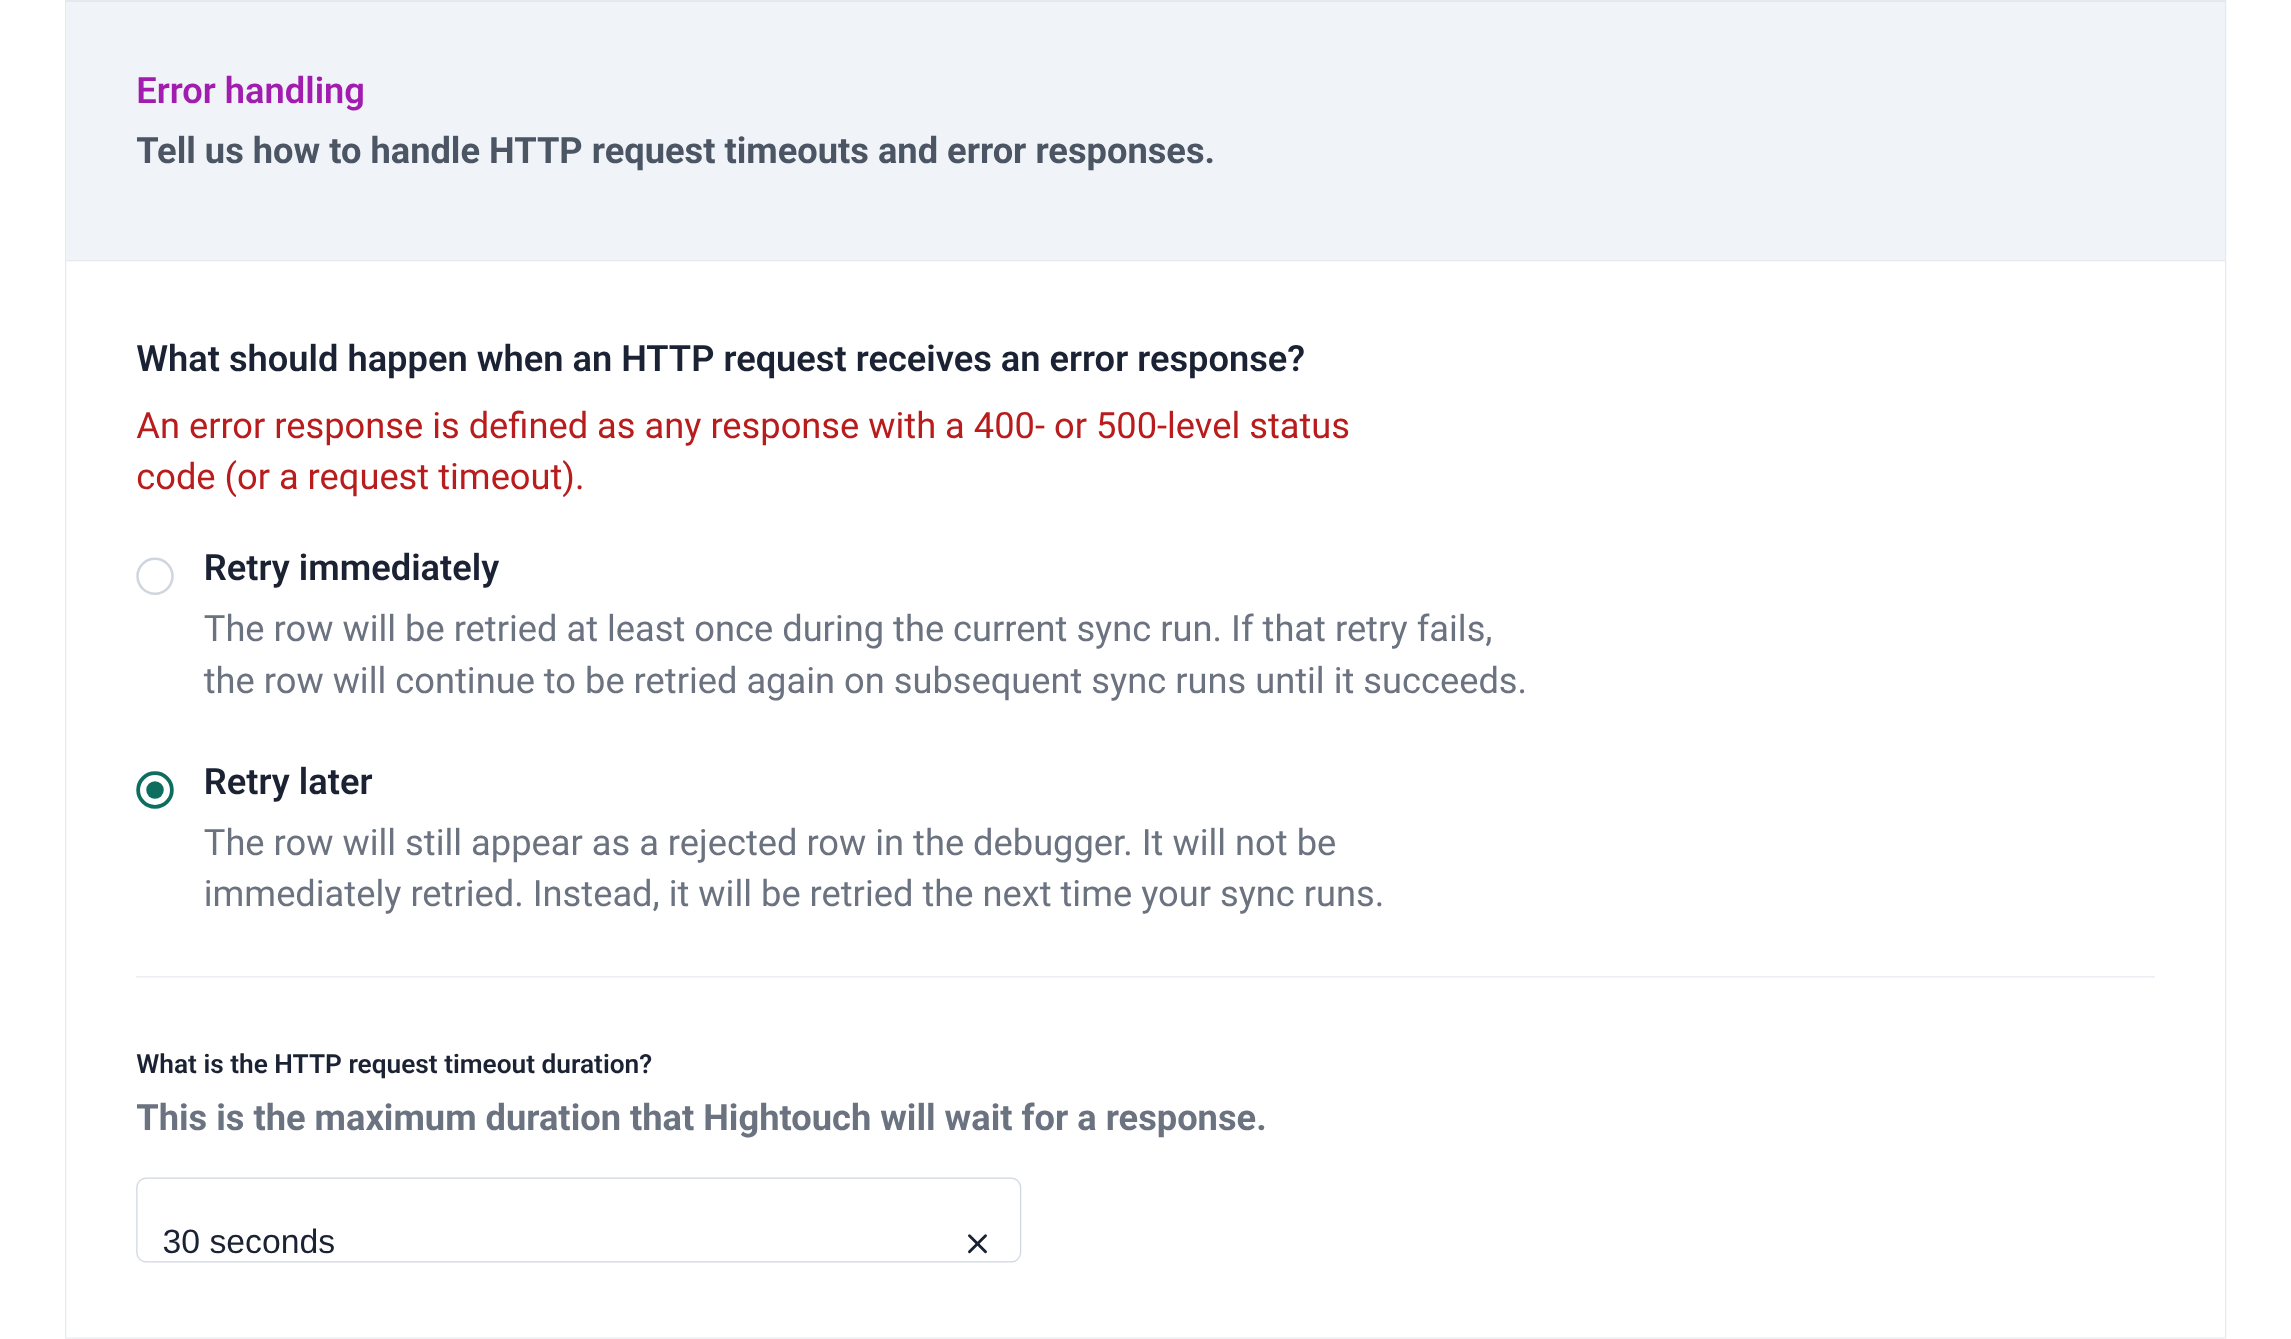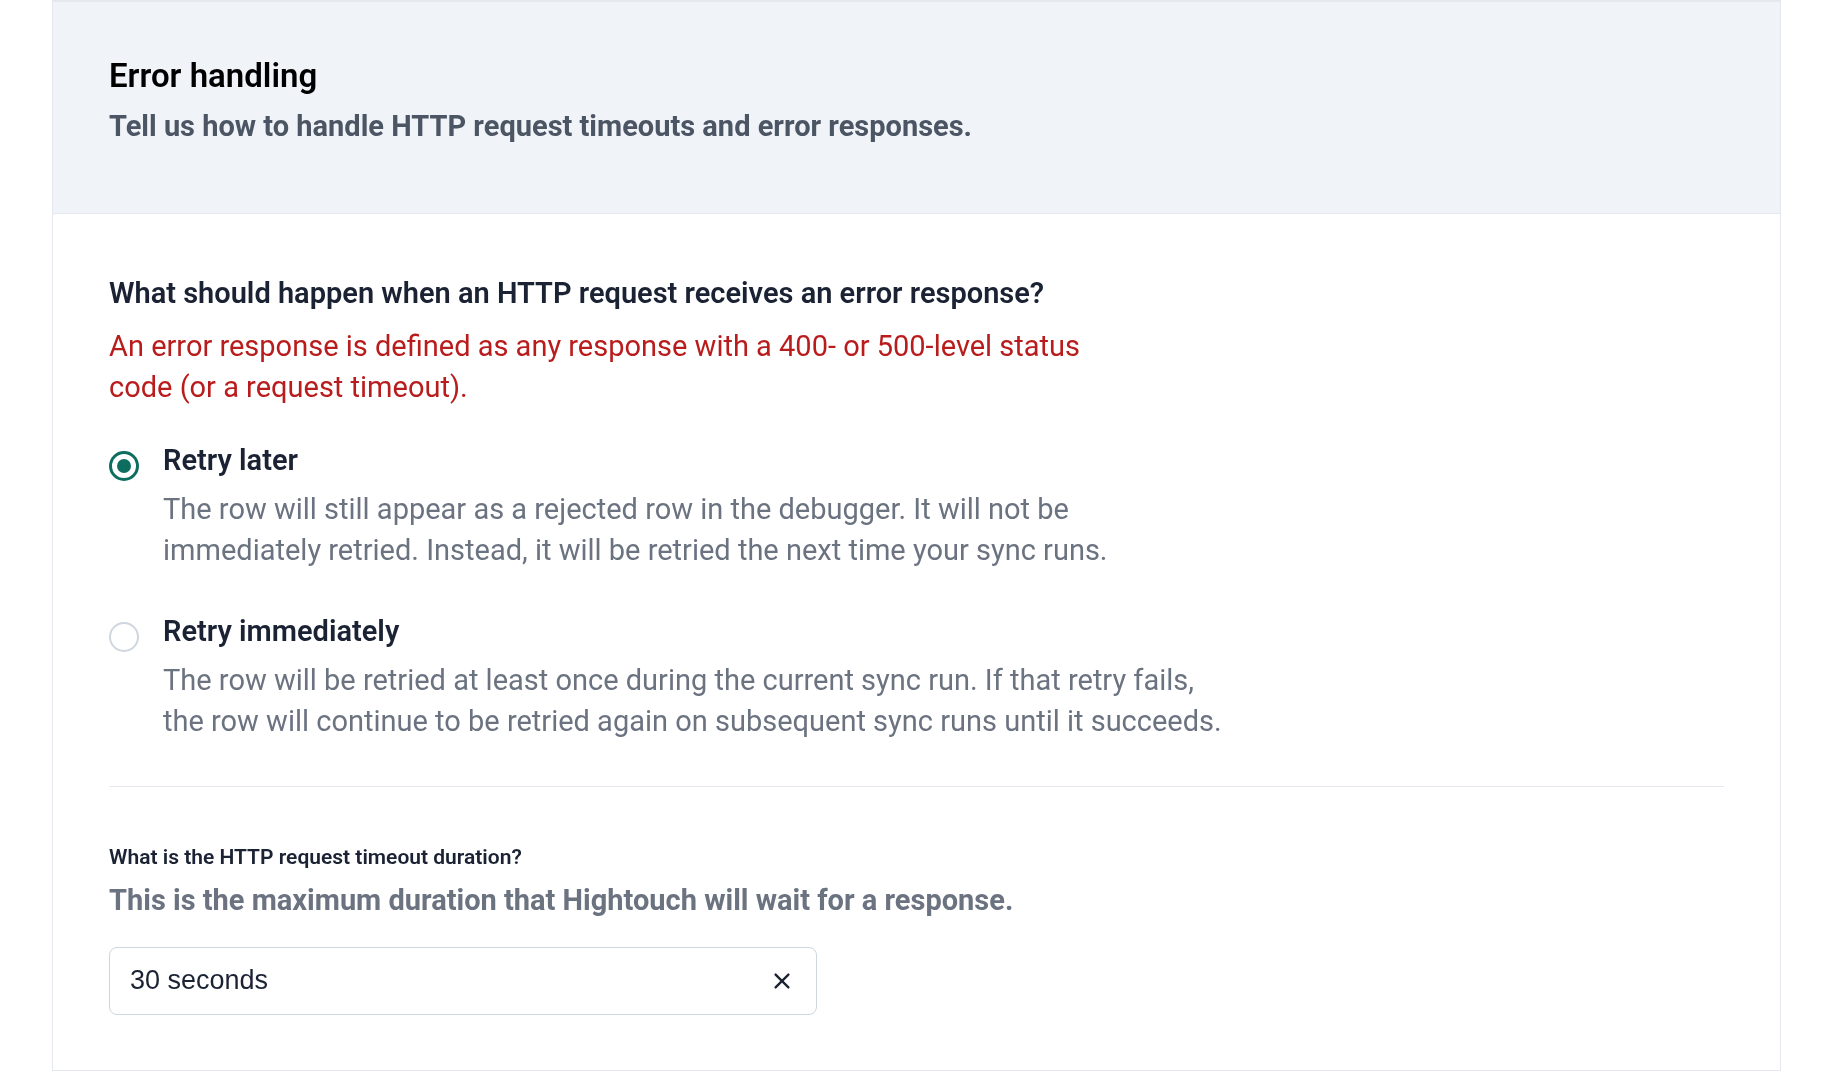--- a/index.html
+++ b/index.html
@@ -19,23 +19,23 @@
     border-top: 2px solid #e5e9ef;
     background: #fff;
     height: 100%;
   }
   .panel-header {
     background: #f0f3f7;
     padding: 54px 56px 70px 56px;
     border-bottom: 1px solid #e5e9ef;
   }
   .panel-title {
-    font-size: 33px;
-    font-weight: 600;
-    color: #000000;
+    font-size: 29px;
+    font-weight: 600;
+    color: #a21caf;
     margin-bottom: 14px;
   }
   .panel-subtitle {
     font-size: 29px;
     font-weight: 700;
     color: #4b5563;
   }
   .panel-body {
     padding: 62px 56px 0 56px;
   }
@@ -114,21 +114,21 @@
     color: #6b7280;
     margin-bottom: 30px;
   }
   .input-wrapper {
     width: 708px;
     height: 68px;
     border: 1px solid #cfd6df;
     border-radius: 8px;
     background: #fff;
     display: flex;
-    align-items: center;
+    align-items: flex-end;
     padding: 0 20px;
   }
   .input-value {
     flex: 1;
     font-size: 27px;
     font-weight: 400;
     color: #1a2233;
     border: none;
     outline: none;
     background: transparent;
@@ -155,36 +155,36 @@
       <div class="panel-title">Error handling</div>
       <div class="panel-subtitle">Tell us how to handle HTTP request timeouts and error responses.</div>
     </div>
 
     <div class="panel-body">
 
       <div class="question-title">What should happen when an HTTP request receives an error response?</div>
       <div class="question-desc">An error response is defined as any response with a 400- or 500-level status code (or a request timeout).</div>
 
       <div class="options">
-
-        <div class="option">
-          <div class="radio-outer selected">
-            <div class="radio-inner"></div>
-          </div>
-          <div class="option-text">
-            <div class="option-label">Retry later</div>
-            <div class="option-desc">The row will still appear as a rejected row in the debugger. It will not be immediately retried. Instead, it will be retried the next time your sync runs.</div>
-          </div>
-        </div>
 
         <div class="option">
           <div class="radio-outer"></div>
           <div class="option-text">
             <div class="option-label">Retry immediately</div>
             <div class="option-desc">The row will be retried at least once during the current sync run. If that retry fails, the row will continue to be retried again on subsequent sync runs until it succeeds.</div>
+          </div>
+        </div>
+
+        <div class="option">
+          <div class="radio-outer selected">
+            <div class="radio-inner"></div>
+          </div>
+          <div class="option-text">
+            <div class="option-label">Retry later</div>
+            <div class="option-desc">The row will still appear as a rejected row in the debugger. It will not be immediately retried. Instead, it will be retried the next time your sync runs.</div>
           </div>
         </div>
 
       </div>
 
       <hr class="divider">
 
       <div class="timeout-section">
         <div class="timeout-title">What is the HTTP request timeout duration?</div>
         <div class="timeout-desc">This is the maximum duration that Hightouch will wait for a response.</div>

